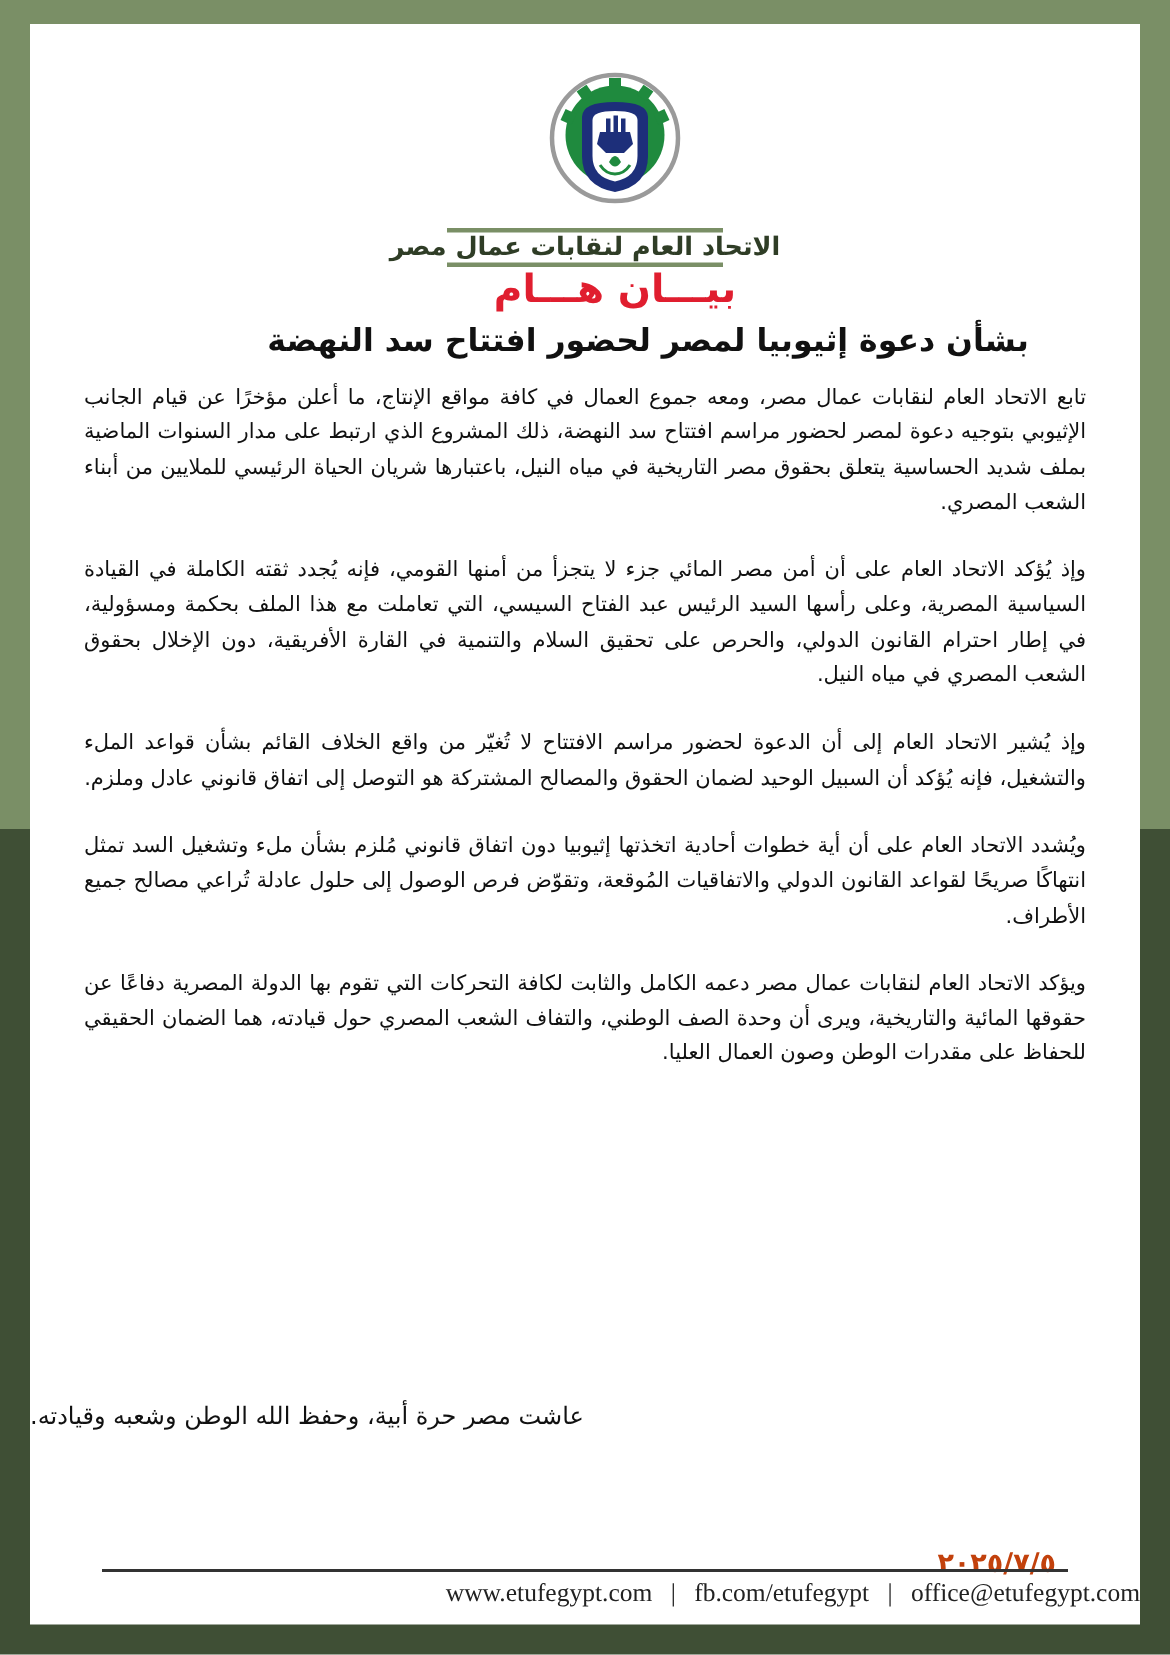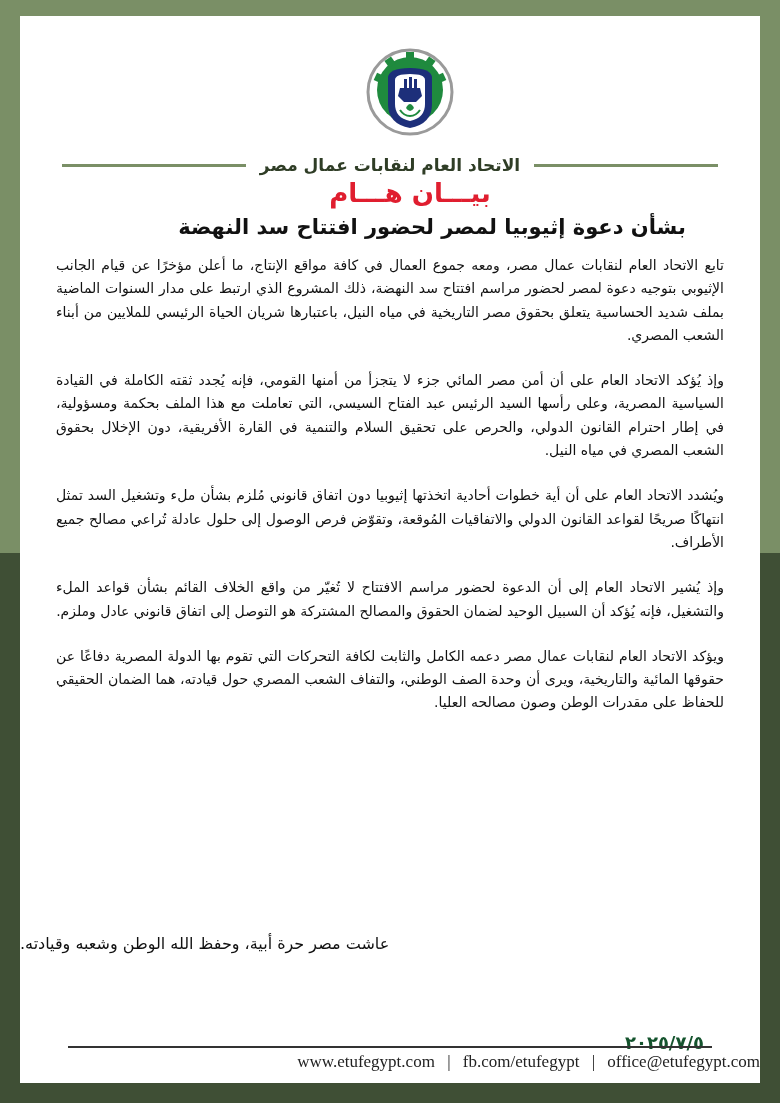--- a/index.html
+++ b/index.html
@@ -10,21 +10,21 @@
   }
   .card {
     position:absolute; left:20px; top:16px; width:740px; height:1067px;
     background:#ffffff;
   }
   .logo {
     position:absolute; left:346px; top:32px; width:88px; height:88px;
   }
   .header-row {
     position:absolute; left:0; top:136px; width:740px; height:26px;
-    display:flex; align-items:center; justify-content:center;
+    display:flex; align-items:center; justify-content:center;flex-direction:column;
   }
   .header-line { height:3px; background:#7a8f66; width:184px; }
   .org-name {
     direction:rtl; font-weight:bold; color:#2f3d26; font-size:17px;
     margin:0 14px; white-space:nowrap;
   }
   .badge-title {
     position:absolute; left:0; top:160px; width:780px; text-align:center;
     direction:rtl; font-weight:bold; color:#e01e2f; font-size:26px; line-height:34px;
   }
@@ -36,21 +36,21 @@
     position:absolute; left:36px; top:238px; width:668px;
     direction:rtl; text-align:justify; color:#111; font-size:14px; line-height:23.3px;
   }
   .body p { margin:0 0 22px 0; }
   .closing {
     position:absolute; left:0; top:918px; width:740px; text-align:left;
     direction:rtl; font-size:16px; color:#111;
   }
   .date {
     position:absolute; right:56px; top:1016px; direction:rtl;
-    font-weight:bold; font-size:18px; color:#14532d;
+    font-weight:bold; font-size:18px; color:#c2410c;
   }
   .footer-line {
     position:absolute; left:48px; top:1030px; width:644px; height:2px; background:#333;
   }
   .footer {
     position:absolute; left:0; top:1036px; width:740px; text-align:right;
     font-family:"Liberation Serif", serif; font-size:17px; color:#222;
     white-space:nowrap;
   }
   .footer .sep { margin:0 8px; }
@@ -85,23 +85,23 @@
     <div class="org-name">الاتحاد العام لنقابات عمال مصر</div>
     <div class="header-line"></div>
   </div>
 
   <div class="badge-title">بيـــان هـــام</div>
   <div class="subject">بشأن دعوة إثيوبيا لمصر لحضور افتتاح سد النهضة</div>
 
   <div class="body">
     <p>تابع الاتحاد العام لنقابات عمال مصر، ومعه جموع العمال في كافة مواقع الإنتاج، ما أعلن مؤخرًا عن قيام الجانب الإثيوبي بتوجيه دعوة لمصر لحضور مراسم افتتاح سد النهضة، ذلك المشروع الذي ارتبط على مدار السنوات الماضية بملف شديد الحساسية يتعلق بحقوق مصر التاريخية في مياه النيل، باعتبارها شريان الحياة الرئيسي للملايين من أبناء الشعب المصري.</p>
     <p>وإذ يُؤكد الاتحاد العام على أن أمن مصر المائي جزء لا يتجزأ من أمنها القومي، فإنه يُجدد ثقته الكاملة في القيادة السياسية المصرية، وعلى رأسها السيد الرئيس عبد الفتاح السيسي، التي تعاملت مع هذا الملف بحكمة ومسؤولية، في إطار احترام القانون الدولي، والحرص على تحقيق السلام والتنمية في القارة الأفريقية، دون الإخلال بحقوق الشعب المصري في مياه النيل.</p>
+    <p>وإذ يُشير الاتحاد العام إلى أن الدعوة لحضور مراسم الافتتاح لا تُغيّر من واقع الخلاف القائم بشأن قواعد الملء والتشغيل، فإنه يُؤكد أن السبيل الوحيد لضمان الحقوق والمصالح المشتركة هو التوصل إلى اتفاق قانوني عادل وملزم.</p>
     <p>ويُشدد الاتحاد العام على أن أية خطوات أحادية اتخذتها إثيوبيا دون اتفاق قانوني مُلزم بشأن ملء وتشغيل السد تمثل انتهاكًا صريحًا لقواعد القانون الدولي والاتفاقيات المُوقعة، وتقوّض فرص الوصول إلى حلول عادلة تُراعي مصالح جميع الأطراف.</p>
-    <p>وإذ يُشير الاتحاد العام إلى أن الدعوة لحضور مراسم الافتتاح لا تُغيّر من واقع الخلاف القائم بشأن قواعد الملء والتشغيل، فإنه يُؤكد أن السبيل الوحيد لضمان الحقوق والمصالح المشتركة هو التوصل إلى اتفاق قانوني عادل وملزم.</p>
-    <p>ويؤكد الاتحاد العام لنقابات عمال مصر دعمه الكامل والثابت لكافة التحركات التي تقوم بها الدولة المصرية دفاعًا عن حقوقها المائية والتاريخية، ويرى أن وحدة الصف الوطني، والتفاف الشعب المصري حول قيادته، هما الضمان الحقيقي للحفاظ على مقدرات الوطن وصون مصالحه العليا.</p>
+    <p>ويؤكد الاتحاد العام لنقابات عمال مصر دعمه الكامل والثابت لكافة التحركات التي تقوم بها الدولة المصرية دفاعًا عن حقوقها المائية والتاريخية، ويرى أن وحدة الصف الوطني، والتفاف الشعب المصري حول قيادته، هما الضمان الحقيقي للحفاظ على مقدرات الوطن وصون العمال العليا.</p>
   </div>
 
   <div class="closing">عاشت مصر حرة أبية، وحفظ الله الوطن وشعبه وقيادته.</div>
 
   <div class="date">٢٠٢٥/٧/٥</div>
   <div class="footer-line"></div>
 
   <div class="footer">
     <span>www.etufegypt.com</span>
     <span class="sep">|</span>

